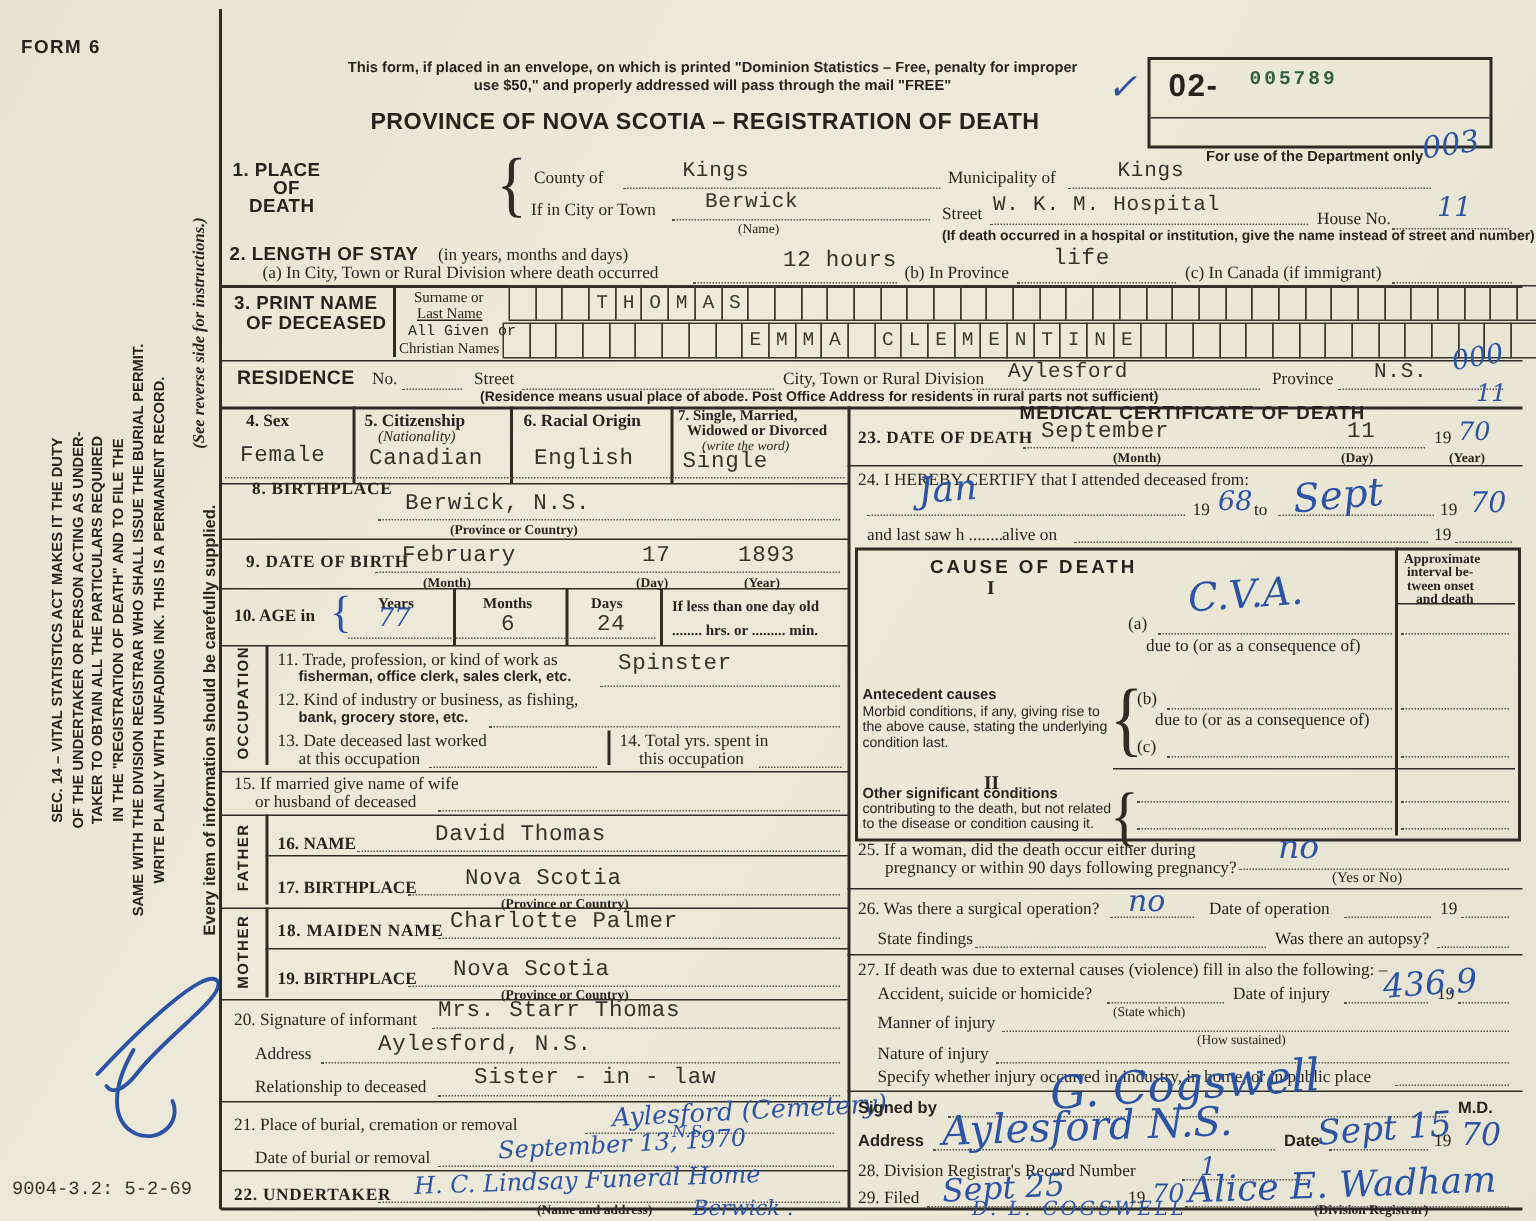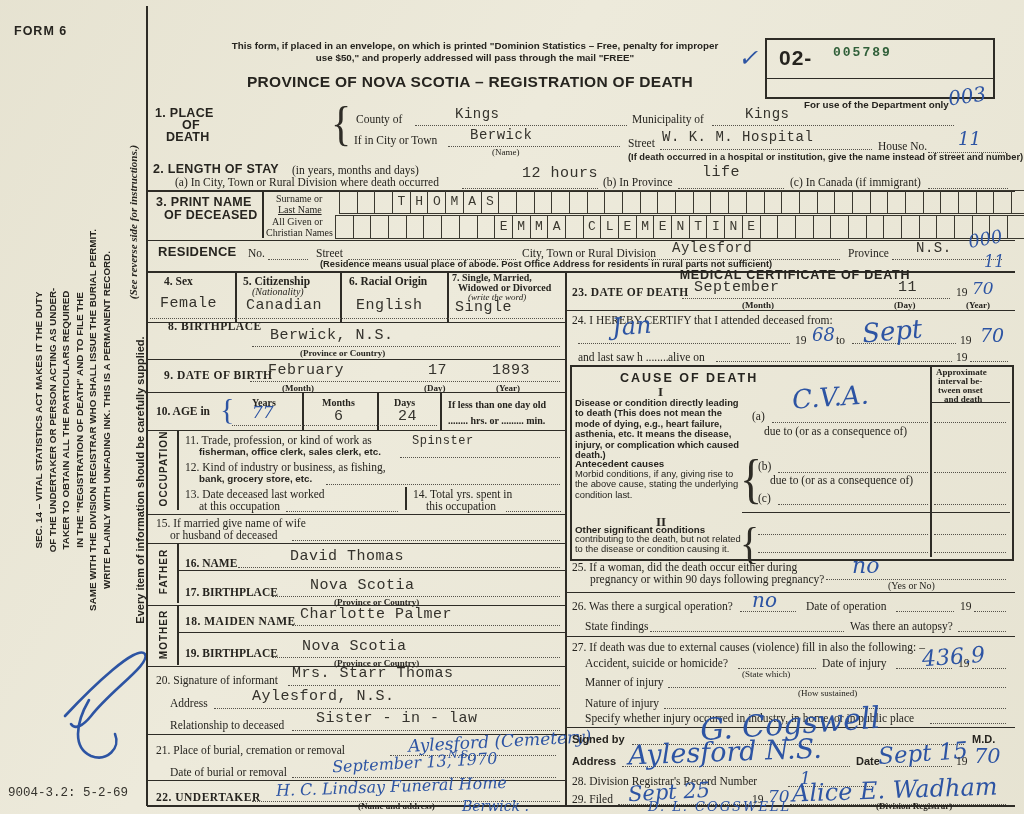--- a/index.html
+++ b/index.html
@@ -108,21 +108,21 @@
   <div class="abs ser" style="left:790px;top:176px;">(c) In Canada (if immigrant)</div>
   <div class="dot" style="left:928px;top:187px;width:80px;"></div>
 
   <div class="hline" style="left:147px;top:190px;width:868px;"></div>
 
   <div class="abs bs" style="left:156px;top:195px;">3. PRINT NAME</div>
   <div class="abs bs" style="left:164px;top:208px;text-align:center;">OF DECEASED</div>
   <div class="vline" style="left:262px;top:192px;height:46px;"></div>
   <div class="abs ser10" style="left:276px;top:193px;">Surname or</div>
   <div class="abs ser10" style="left:278px;top:204px;text-decoration:underline;">Last Name</div>
-  <div class="abs ser10" style="left:272px;top:216px;">All Given or</div>
+  <div class="abs ser10" style="left:272px;top:216px;font-family:Liberation Mono, monospace;">All Given or</div>
   <div class="abs ser10" style="left:266px;top:227px;">Christian Names</div>
   <div class="gridrow" style="left:340px;top:190px;">
       <div class="cell"></div>
       <div class="cell"></div>
       <div class="cell"></div>
       <div class="cell">T</div>
       <div class="cell">H</div>
       <div class="cell">O</div>
       <div class="cell">M</div>
       <div class="cell">A</div>
@@ -268,21 +268,21 @@
   <div class="abs ser10" style="left:448px;top:399px;font-weight:bold;">If less than one day old</div>
   <div class="abs ser10" style="left:448px;top:415px;font-weight:bold;">........ hrs. or ......... min.</div>
   <div class="dot" style="left:232px;top:424px;width:205px;"></div>
   <div class="hline" style="left:147px;top:430px;width:419px;height:1px;"></div>
 
   <div class="vline" style="left:177px;top:430px;height:80px;"></div>
   <div class="vlab" style="left:121px;top:463px;width:84px;">OCCUPATION</div>
   <div class="abs ser" style="left:185px;top:434px;">11. Trade, profession, or kind of work as</div>
   <div class="abs bs10" style="left:199px;top:446px;">fisherman, office clerk, sales clerk, etc.</div>
   <div class="dot" style="left:400px;top:456px;width:160px;"></div>
-  <div class="abs typed" style="left:412px;top:434px;font-size:12px;">Spinster</div>
+  <div class="abs typed" style="left:412px;top:434px;font-size:15px;">Spinster</div>
   <div class="abs ser" style="left:185px;top:461px;">12. Kind of industry or business, as fishing,</div>
   <div class="abs bs10" style="left:199px;top:473px;">bank, grocery store, etc.</div>
   <div class="dot" style="left:326px;top:483px;width:234px;"></div>
   <div class="vline" style="left:405px;top:487px;height:23px;"></div>
   <div class="abs ser" style="left:185px;top:488px;">13. Date deceased last worked</div>
   <div class="abs ser" style="left:199px;top:500px;">at this occupation</div>
   <div class="dot" style="left:286px;top:510px;width:112px;"></div>
   <div class="abs ser" style="left:413px;top:488px;">14. Total yrs. spent in</div>
   <div class="abs ser" style="left:426px;top:500px;">this occupation</div>
   <div class="dot" style="left:506px;top:510px;width:55px;"></div>
@@ -374,21 +374,20 @@
 
   <div class="box" style="left:570px;top:365px;width:440px;height:192px;"></div>
   <div class="vline" style="left:930px;top:365px;height:192px;"></div>
   <div class="hline" style="left:930px;top:402px;width:80px;height:1px;"></div>
   <div class="abs bs" style="left:620px;top:371px;width:290px;letter-spacing:2px;">CAUSE OF DEATH</div>
   <div class="abs ser9" style="left:936px;top:367px;font-weight:bold;">Approximate</div>
   <div class="abs ser9" style="left:938px;top:376px;font-weight:bold;">interval be-</div>
   <div class="abs ser9" style="left:938px;top:385px;font-weight:bold;">tween onset</div>
   <div class="abs ser9" style="left:944px;top:394px;font-weight:bold;">and death</div>
   <div class="abs ser" style="left:658px;top:384px;font-weight:bold;font-size:13px;">I</div>
-  <div class="cause-par" style="left:575px;top:398px;width:172px;">Disease or condition directly leading to death (This does not mean the mode of dying, e.g., heart failure, asthenia, etc. It means the disease, injury, or complication which caused death.)</div>
   <div class="abs ser" style="left:752px;top:410px;">(a)</div>
   <div class="dot" style="left:772px;top:421px;width:156px;"></div>
   <div class="dot" style="left:934px;top:421px;width:72px;"></div>
   <div class="abs hand" style="left:792px;top:382px;font-size:26px;transform:rotate(-4deg);">C.V.A.</div>
   <div class="abs ser" style="left:764px;top:425px;">due to (or as a consequence of)</div>
   <div class="abs bs10" style="left:575px;top:458px;">Antecedent causes</div>
   <div class="cause-par" style="left:575px;top:469px;width:168px;font-weight:normal;font-family:'Liberation Sans',sans-serif;">Morbid conditions, if any, giving rise to the above cause, stating the underlying condition last.</div>
   <div class="brace" style="left:740px;top:452px;font-size:46px;transform:scaleY(1.2);">{</div>
   <div class="abs ser" style="left:758px;top:460px;">(b)</div>
   <div class="dot" style="left:778px;top:471px;width:150px;"></div>

